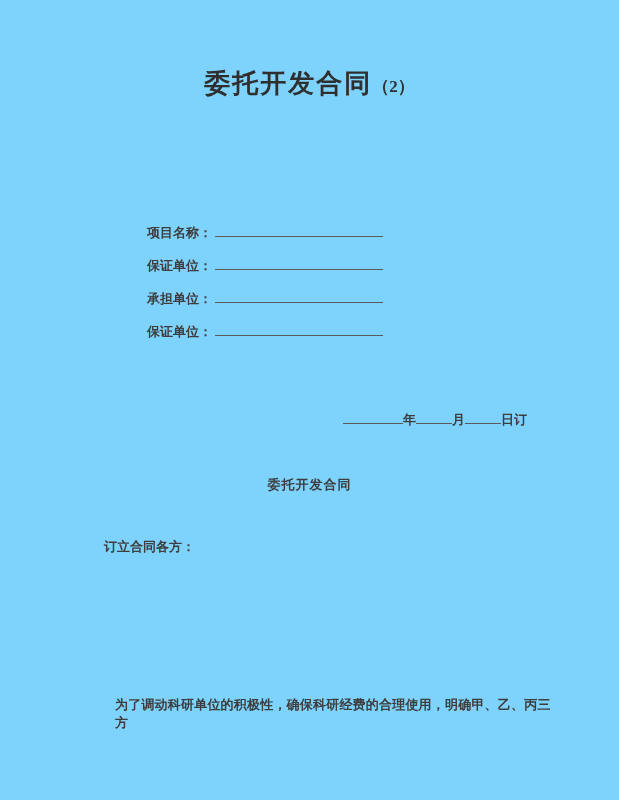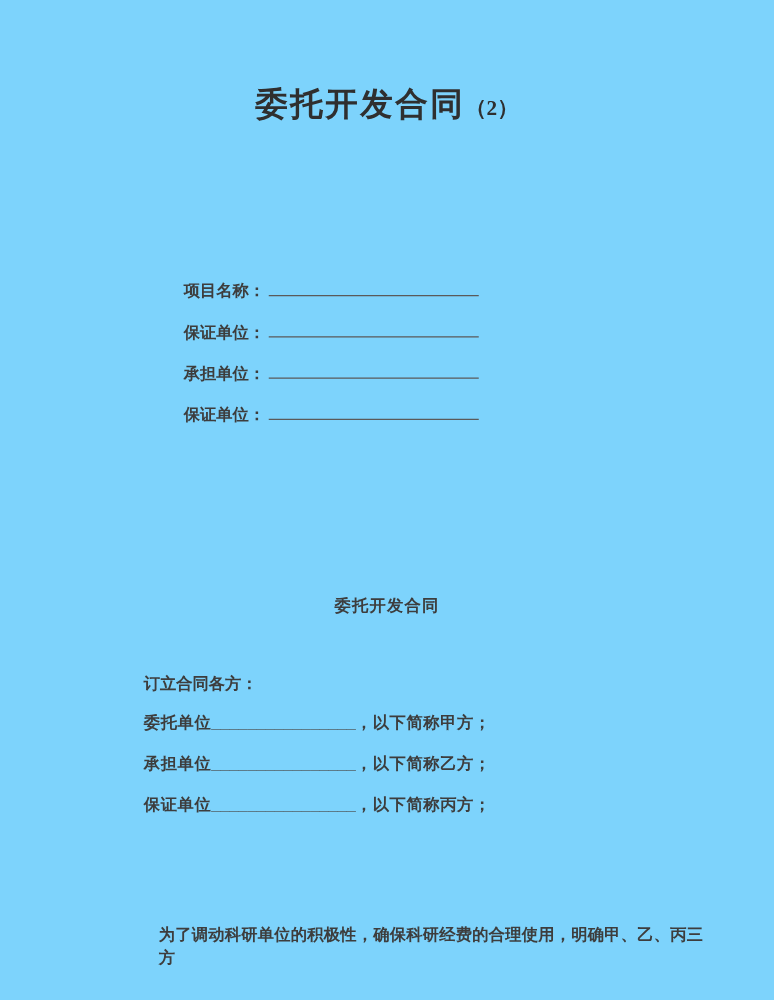--- a/index.html
+++ b/index.html
@@ -61,38 +61,37 @@
   
   .subtitle {
     position:absolute; top:476px; left:0; width:100%;
     text-align:center;
     font-size:13px; font-weight:700;
     letter-spacing:1px;
     color:#3d3d3d;
   }
   
   .body-intro {
-    position:absolute; left:115px; top:538px;
+    position:absolute; left:104px; top:538px;
     font-size:13px; font-weight:700;
   }
   .parties { position:absolute; left:115px; top:569px; }
   .party-row {
     height:14px;
     margin-bottom:19px;
     font-size:13px; font-weight:700;
     white-space:nowrap;
     letter-spacing:0.5px;
   }
   .party-blank { letter-spacing:0; color:#4a4a4a; }
   .closing-paragraph {
-    position:absolute; left:127px; top:696px; width:445px;
+    position:absolute; left:115px; top:696px; width:445px;
     font-size:13px; font-weight:700;
     line-height:18px;
     letter-spacing:0.2px;
-    margin-top:43px;
   }
 </style>
 </head>
 <body>
 
 <div class="page">
 
   <div class="doc-title">
     <span>委托开发合同</span><span class="suffix">（2）</span>
   </div>
@@ -105,32 +104,24 @@
       <span class="field-label">保证单位：</span><span class="field-blank"></span>
     </div>
     <div class="field-row">
       <span class="field-label">承担单位：</span><span class="field-blank"></span>
     </div>
     <div class="field-row">
       <span class="field-label">保证单位：</span><span class="field-blank"></span>
     </div>
   </div>
 
+  <div class="date-line">
+    <span class="blank blank-year"></span><span>年</span><span class="blank blank-sm"></span><span>月</span><span class="blank blank-sm"></span><span>日订</span>
+  </div>
 
   <div class="subtitle">委托开发合同</div>
 
   <div class="body-intro">订立合同各方：</div>
 
-  <div class="parties">
-    <div class="party-row">
-      <span>委托单位</span><span class="party-blank">________________</span><span>，以下简称甲方；</span>
-    </div>
-    <div class="party-row">
-      <span>承担单位</span><span class="party-blank">________________</span><span>，以下简称乙方；</span>
-    </div>
-    <div class="party-row">
-      <span>保证单位</span><span class="party-blank">________________</span><span>，以下简称丙方；</span>
-    </div>
-  </div>
 
   <div class="closing-paragraph">为了调动科研单位的积极性，确保科研经费的合理使用，明确甲、乙、丙三方</div>
 
 </div>
 
 </body></html>

